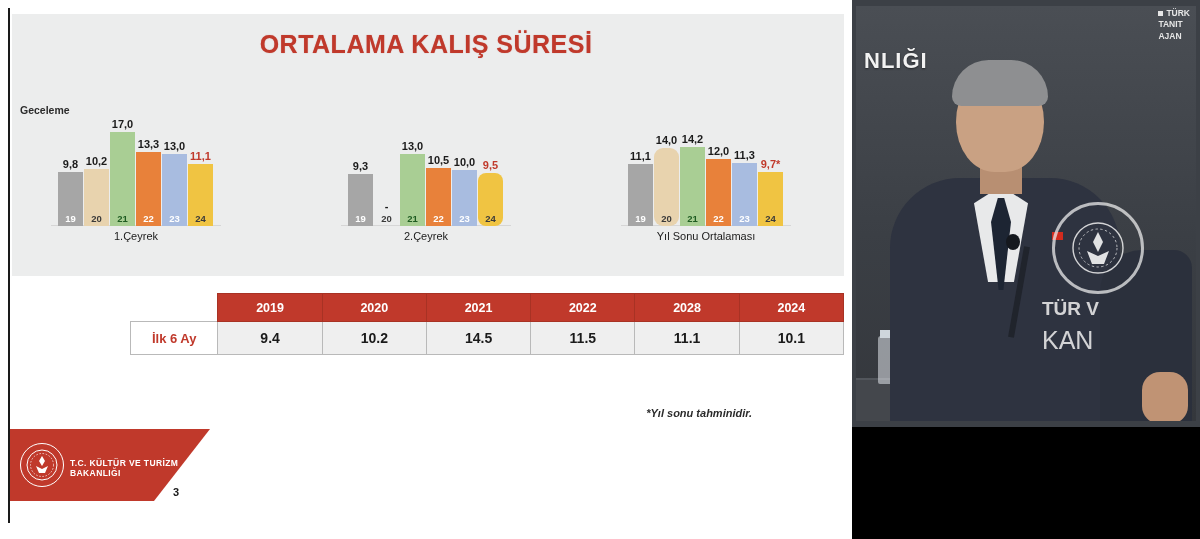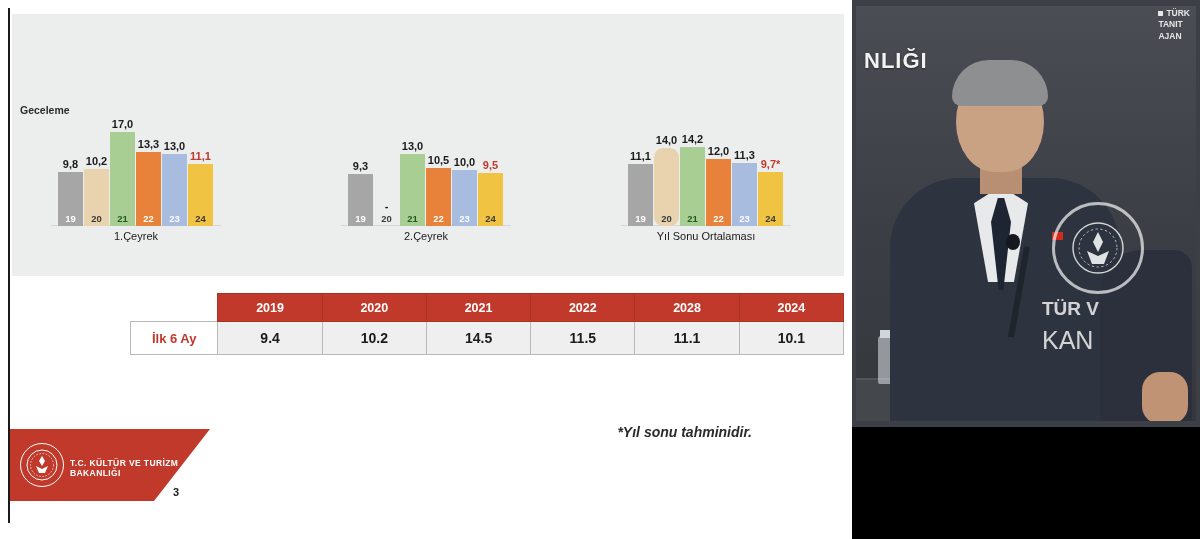--- a/index.html
+++ b/index.html
@@ -101,23 +101,23 @@
     background: transparent; border: none;
     width: 104px;
   }
   #data-table tbody td {
     height: 33px; background: #efefef; color: #1a1a1a; font-size: 14px;
   }
   #data-table tbody td.rowhead {
     background: #fff; color: #c0392b; font-size: 13px; width: 104px;
   }
   #table-note {
-    position: absolute; left: 0; top: 416px; width: 830px;
+    position: absolute; left: 0; top: 399px; width: 830px;
     text-align: right; padding-right: 88px;
-    font-size: 14px; font-style: italic; font-weight: bold; color: #2b2b2b;
+    font-size: 11px; font-style: italic; font-weight: bold; color: #2b2b2b;
   }
 
   
   #footer-band {
     position: absolute; left: 0; bottom: 22px; width: 200px; height: 72px;
     background: #c0392b;
     clip-path: polygon(0 0, 100% 0, 72% 100%, 0 100%);
   }
   #footer-emblem {
     position: absolute; left: 10px; bottom: 36px;
@@ -244,20 +244,21 @@
 </head>
 <body>
 
 <div id="root">
 
   <div id="slide-panel">
     <div id="slide-inner">
 
       <div id="chart-area"></div>
 
+      <div id="slide-title">ORTALAMA KALIŞ SÜRESİ</div>
 
       <div id="y-axis-label">Geceleme</div>
 
       <div id="plot">
           <div class="group" style="left: 30px; width: 156px;">
             <div class="baseline" style="width: 170px; left: -7px;"></div>
             <div class="bars">
               <div class="barwrap">
                 <div class="bar" style="height: 54.4444px; background: rgb(166, 166, 166);">
                   <div class="bar-val">9,8</div>
@@ -324,21 +325,21 @@
                 </div>
                 <div class="bar-yr" style="color: rgb(255, 255, 255);">22</div>
               </div>
               <div class="barwrap">
                 <div class="bar" style="height: 55.5556px; background: rgb(168, 188, 224);">
                   <div class="bar-val">10,0</div>
                 </div>
                 <div class="bar-yr" style="color: rgb(255, 255, 255);">23</div>
               </div>
               <div class="barwrap">
-                <div class="bar" style="height: 52.7778px; background: rgb(240, 196, 66);">
+                <div class="bar" style="height: 52.7778px; background: rgb(240, 196, 66); border-radius: 8px;">
                   <div class="bar-val est">9,5</div>
                 </div>
                 <div class="bar-yr" style="color: rgb(58, 58, 58);">24</div>
               </div>
             </div>
             <div class="group-label" style="width: 156px;">2.Çeyrek</div>
           </div>
           <div class="group" style="left: 600px; width: 156px;">
             <div class="baseline" style="width: 170px; left: -7px;"></div>
             <div class="bars">

